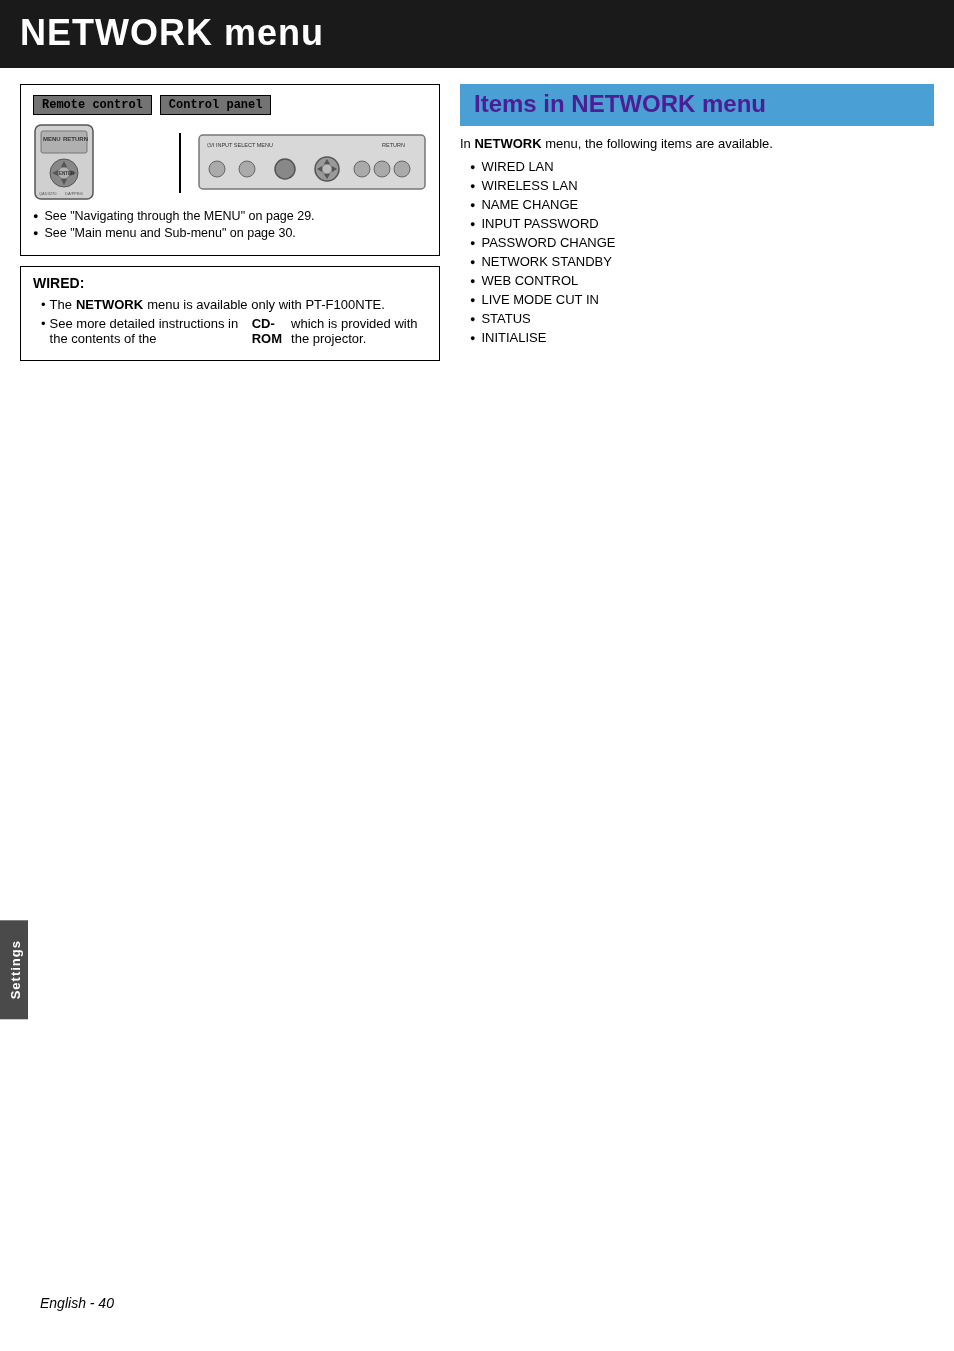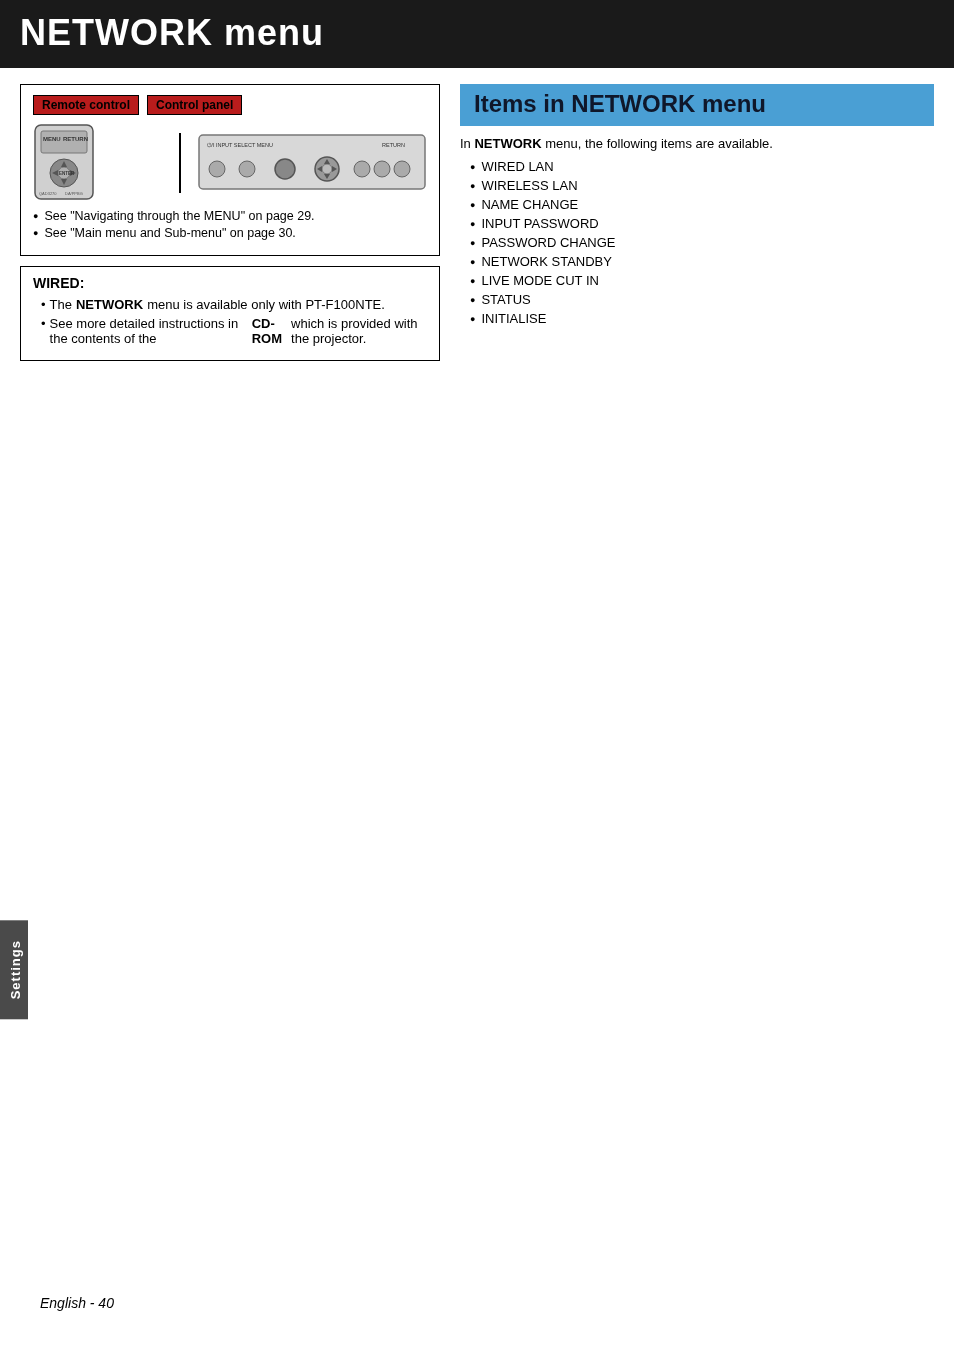--- a/index.html
+++ b/index.html
@@ -56,21 +56,22 @@
       display: flex;
       gap: 8px;
       margin-bottom: 8px;
     }
 
     .panel-label {
       border: 1.5px solid #000;
       padding: 2px 8px;
       font-size: 12px;
       font-weight: bold;
-      background: #b91c1c;
+      background: #737373;
+      font-family: Liberation Mono, monospace;
     }
 
     .panels-row {
       display: flex;
       align-items: center;
       gap: 16px;
     }
 
     
     .remote-control-img {
@@ -140,21 +141,21 @@
       flex: 1;
     }
 
     .items-title-bar {
       background: #4a9fd4;
       padding: 6px 14px 8px 14px;
       margin-bottom: 10px;
     }
 
     .items-title-bar h2 {
-      color: #0f172a;
+      color: #4c1d95;
       font-size: 24px;
       font-weight: bold;
     }
 
     .items-intro {
       font-size: 13px;
       margin-bottom: 8px;
     }
 
     .items-list {
@@ -331,20 +332,23 @@
       <li>
         <span>INPUT PASSWORD</span>
       </li>
       <li>
         <span>PASSWORD CHANGE</span>
       </li>
       <li>
         <span>NETWORK STANDBY</span>
       </li>
       <li>
+        <span>WEB CONTROL</span>
+      </li>
+      <li>
         <span>LIVE MODE CUT IN</span>
       </li>
       <li>
         <span>STATUS</span>
       </li>
       <li>
         <span>INITIALISE</span>
       </li>
     </ul>
   </div>

